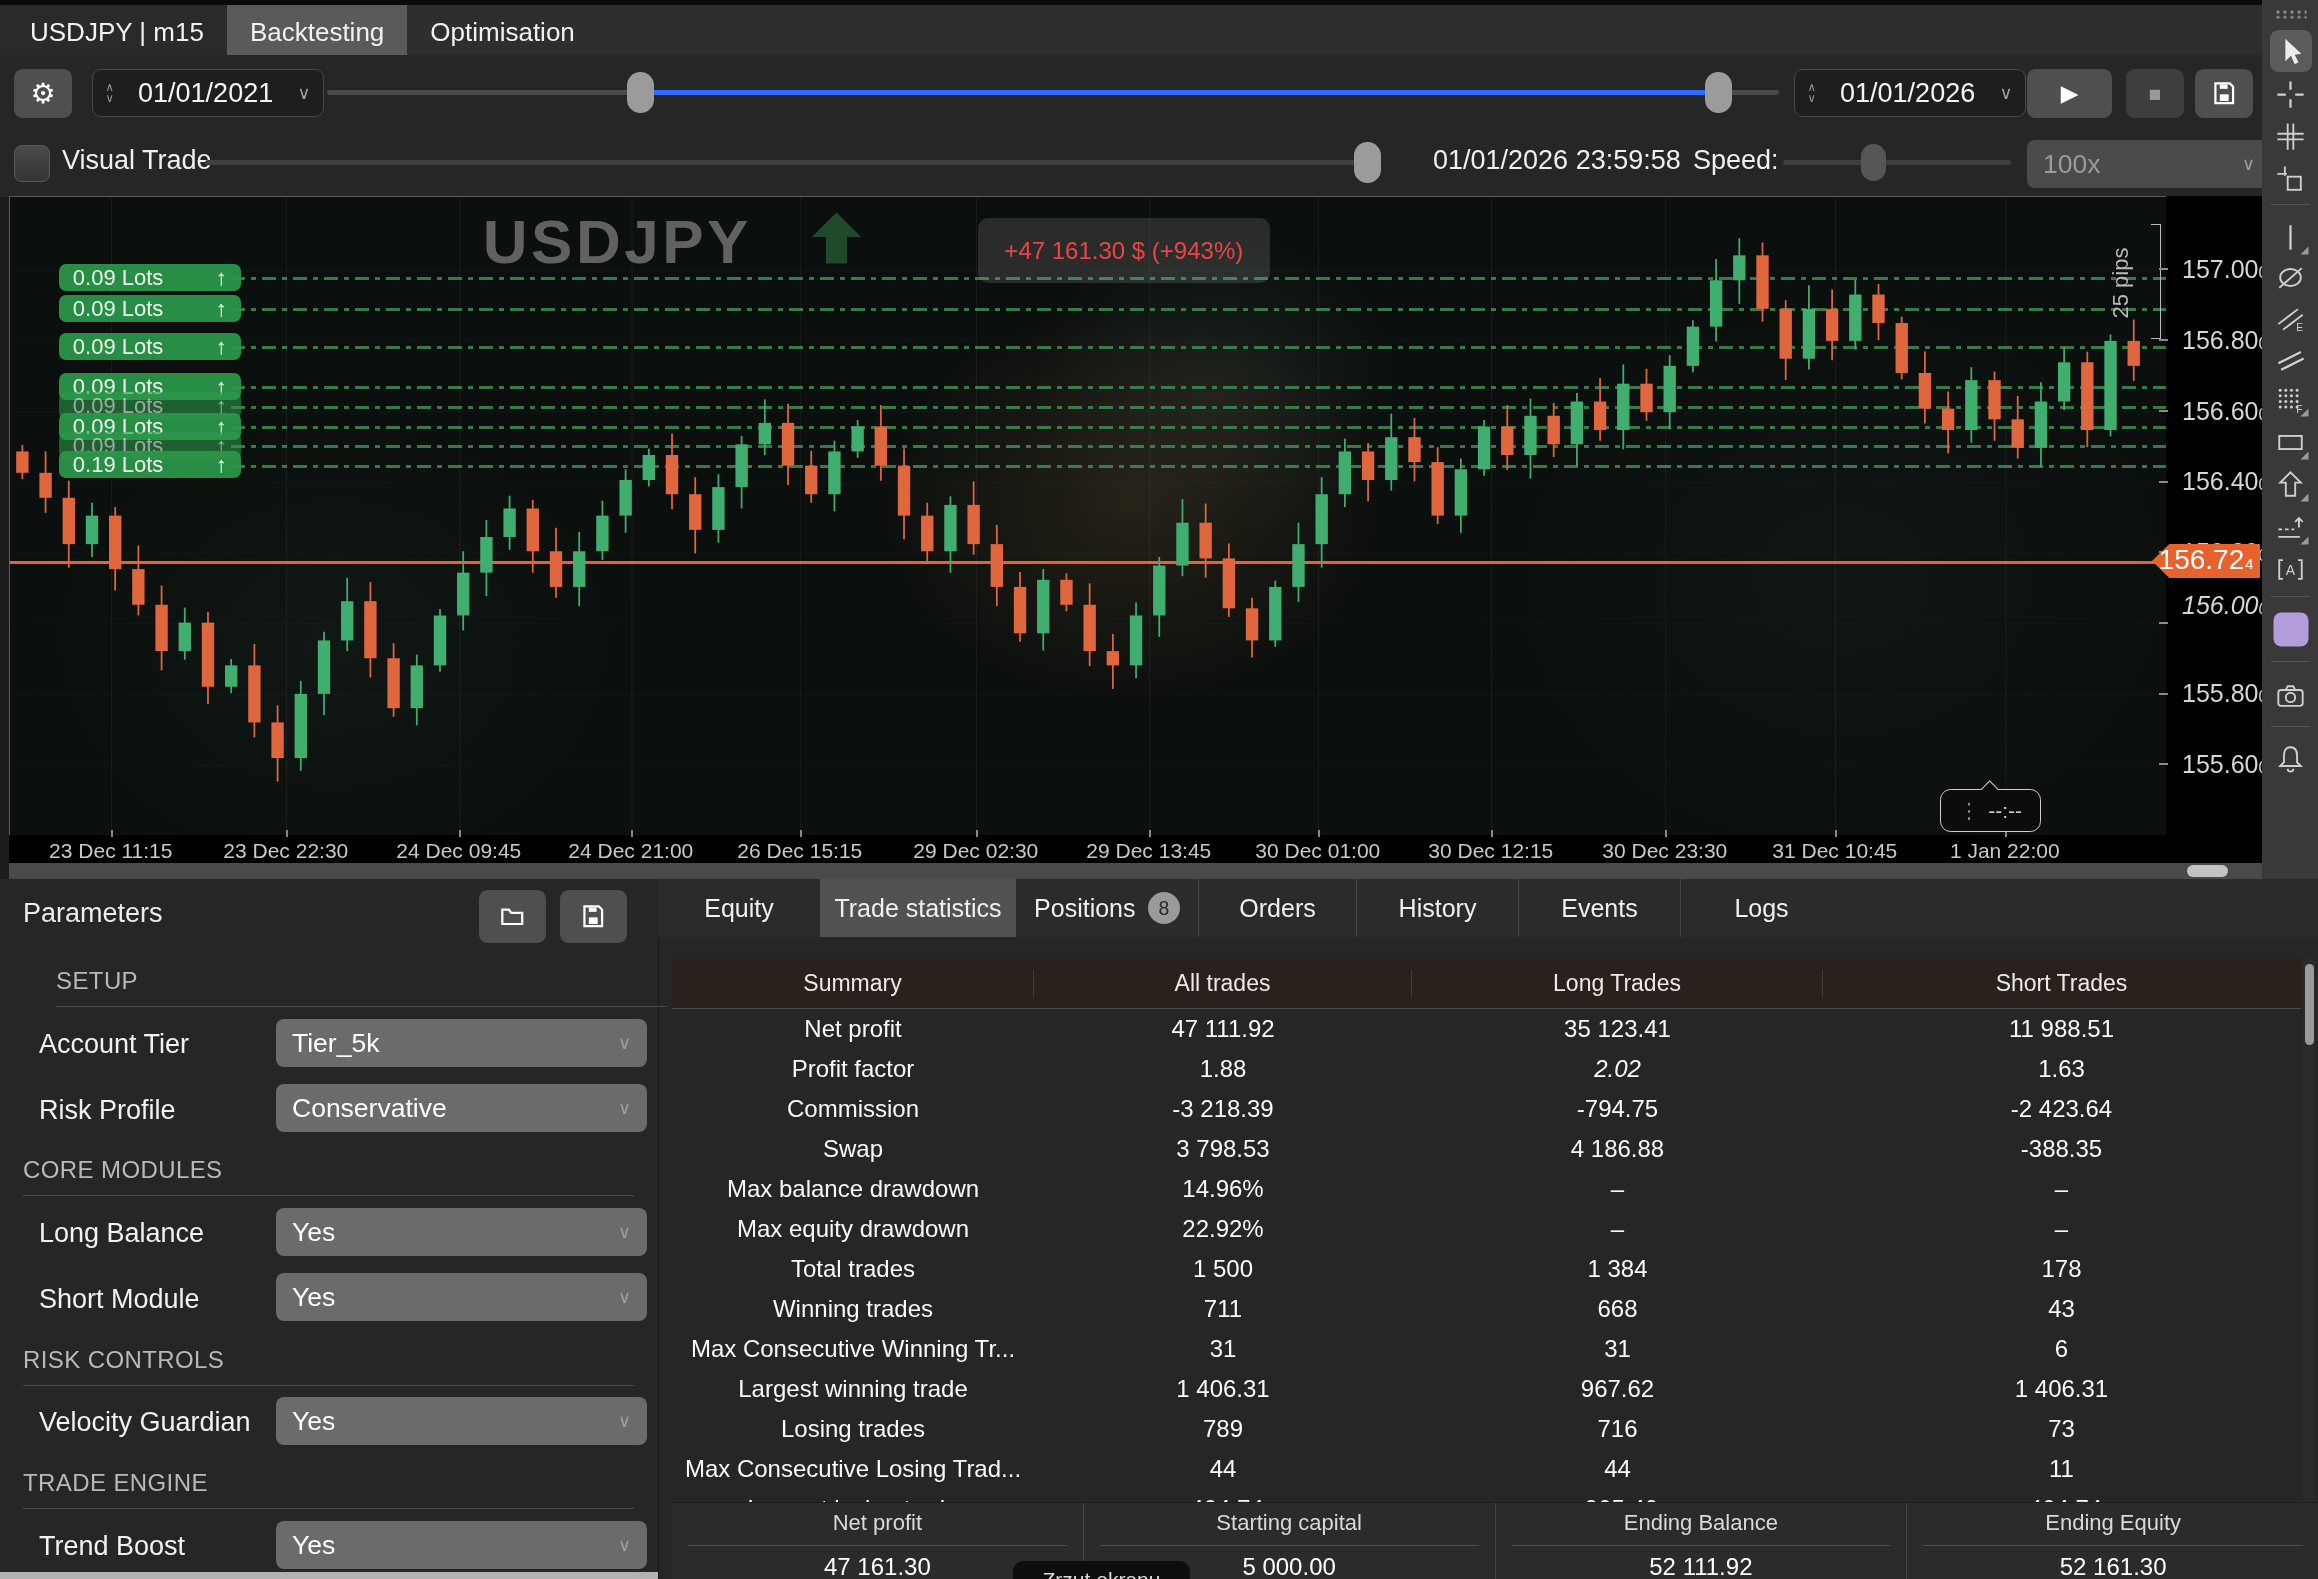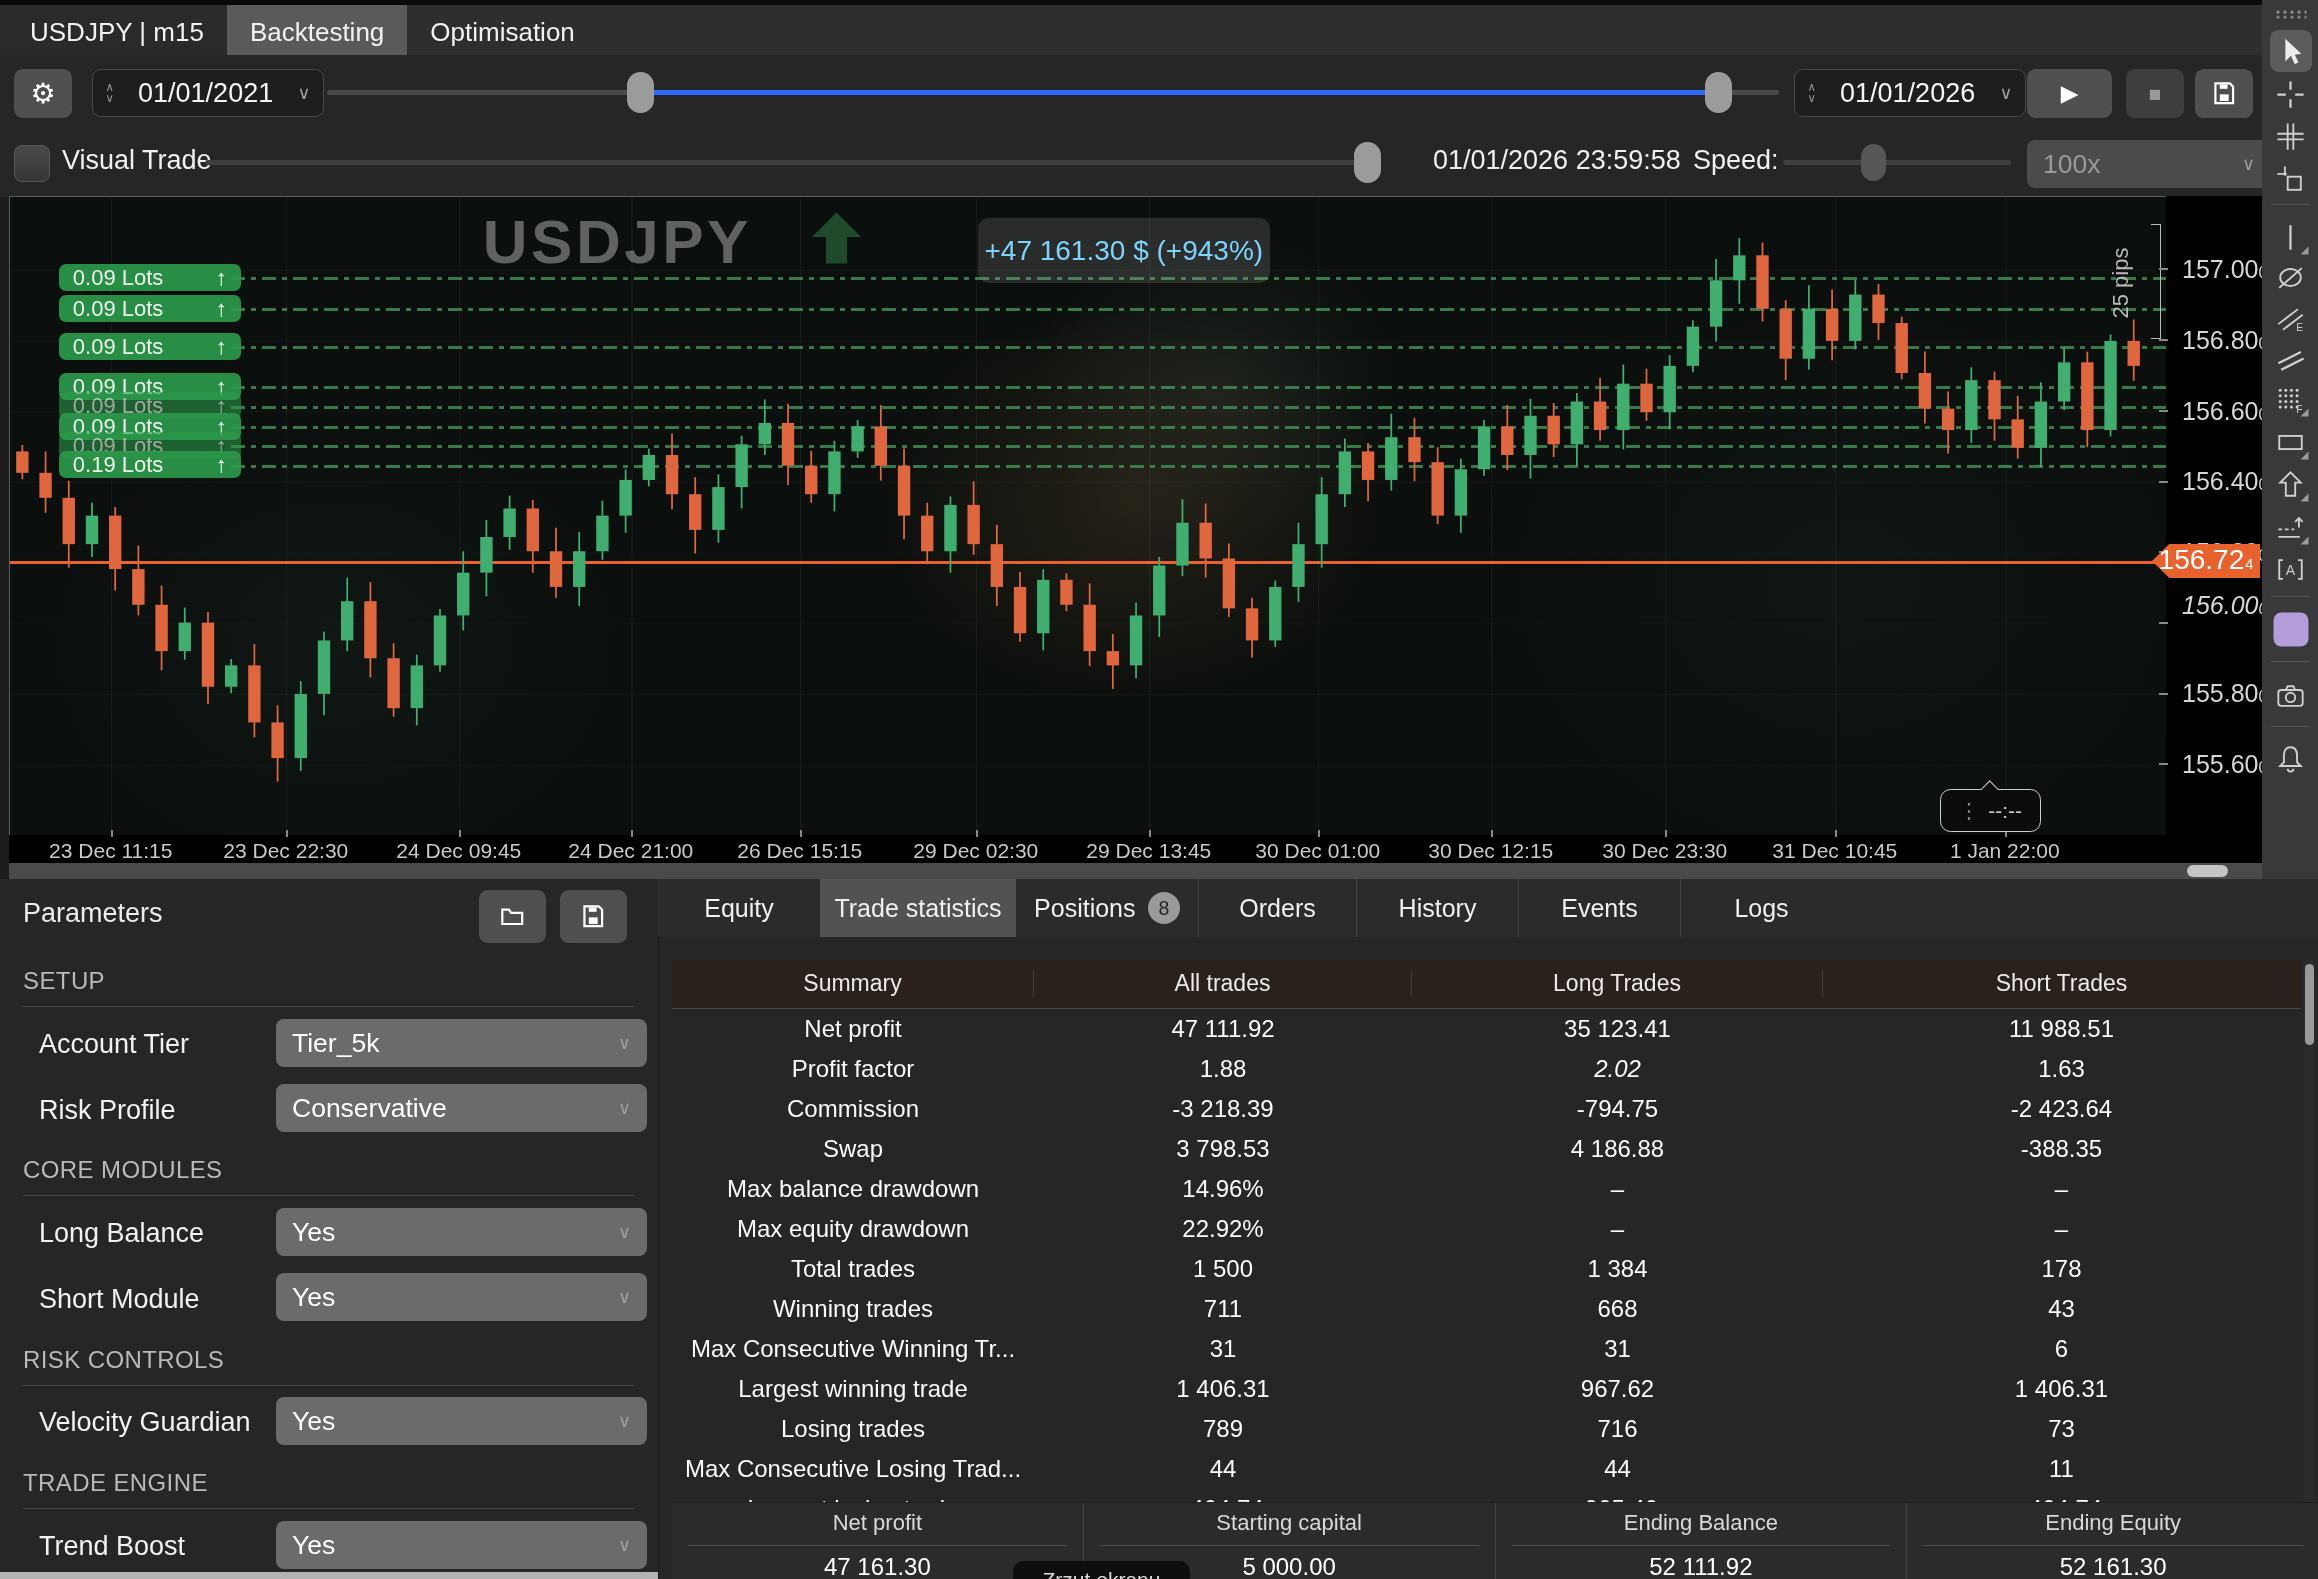--- a/index.html
+++ b/index.html
@@ -36,21 +36,21 @@
   #chart .bgart{position:absolute;inset:0;
      background:
        radial-gradient(ellipse 371px 292px at 52% 48%, rgba(78,62,40,.38), transparent 70%),
        radial-gradient(ellipse 265px 230px at 56% 30%, rgba(60,70,60,.30), transparent 70%),
        radial-gradient(ellipse 442px 353px at 15% 70%, rgba(30,48,40,.25), transparent 70%),
        radial-gradient(ellipse 530px 442px at 85% 60%, rgba(25,40,34,.28), transparent 70%);}
   #watermark{position:absolute;left:473px;top:8.8px;font-size:62px;font-weight:bold;color:#7d7d7d;opacity:.75;letter-spacing:3.5px;}
   #wm-arrow{position:absolute;left:791px;top:12.4px;opacity:.8;}
   #profit-pill{position:absolute;left:968px;top:21px;width:292px;height:65px;border-radius:10.6px;
                background:rgba(150,150,150,.22);display:flex;align-items:center;justify-content:center;}
-  #profit-pill span{color:#7dd3fc;font-size:28px;}
+  #profit-pill span{color:#ef4444;font-size:24px;}
   .dashline{position:absolute;left:221px;right:0;height:2.7px;opacity:.85;
      background:repeating-linear-gradient(90deg,#3f8d53 0 14px,transparent 14px 20.3px,#3f8d53 20.3px 25px,transparent 25px 31px);}
   #orangeline{position:absolute;left:0;right:0;top:364px;height:2.7px;background:#e8622d;}
   .lot{position:absolute;left:49px;width:182px;height:27px;border-radius:7px;background:rgba(43,152,74,.92);
        display:flex;align-items:center;font-size:22px;color:#eef7ee;padding:0 14px;box-sizing:border-box;}
   .lot .arr{margin-left:auto;font-weight:bold;color:#f4fff4;}
   .lot.faded{opacity:.65;}
   #pips-label{position:absolute;right:16px;top:34px;width:26.5px;height:106px;}
   #pips-label span{position:absolute;left:-37px;top:39px;transform:rotate(-90deg);font-size:22px;color:#b9b9b9;white-space:nowrap;}
   #pips-bracket{position:absolute;right:5.3px;top:26.5px;height:113px;width:8.8px;
@@ -680,21 +680,21 @@
         </svg>
     </div>
     <div class="pbtn" style="left:560px;">
       <svg viewBox="0 0 24 24" width="26.5" height="26.5">
           <path d="M4 3h13l3 3v15H4z" fill="none" stroke="#fff" stroke-width="2"></path>
           <rect x="8" y="13" width="8" height="6" fill="#fff"></rect>
           <rect x="8" y="4" width="7" height="4" fill="#fff"></rect>
         </svg>
     </div>
     <div id="param-sections">
-        <div class="psection" style="top: 88px;">
+        <div class="psection" style="top: 88px; margin-left: 33px;">
           <div class="psec-h">SETUP</div>
           <div class="psec-hr"></div>
         </div>
         <div class="prow-label" style="top: 150px;">Account Tier</div>
         <div class="pselect" style="top: 140px;">
           <span>Tier_5k</span>
           <span class="chev">∨</span>
         </div>
         <div class="prow-label" style="top: 216px;">Risk Profile</div>
         <div class="pselect" style="top: 205px;">

